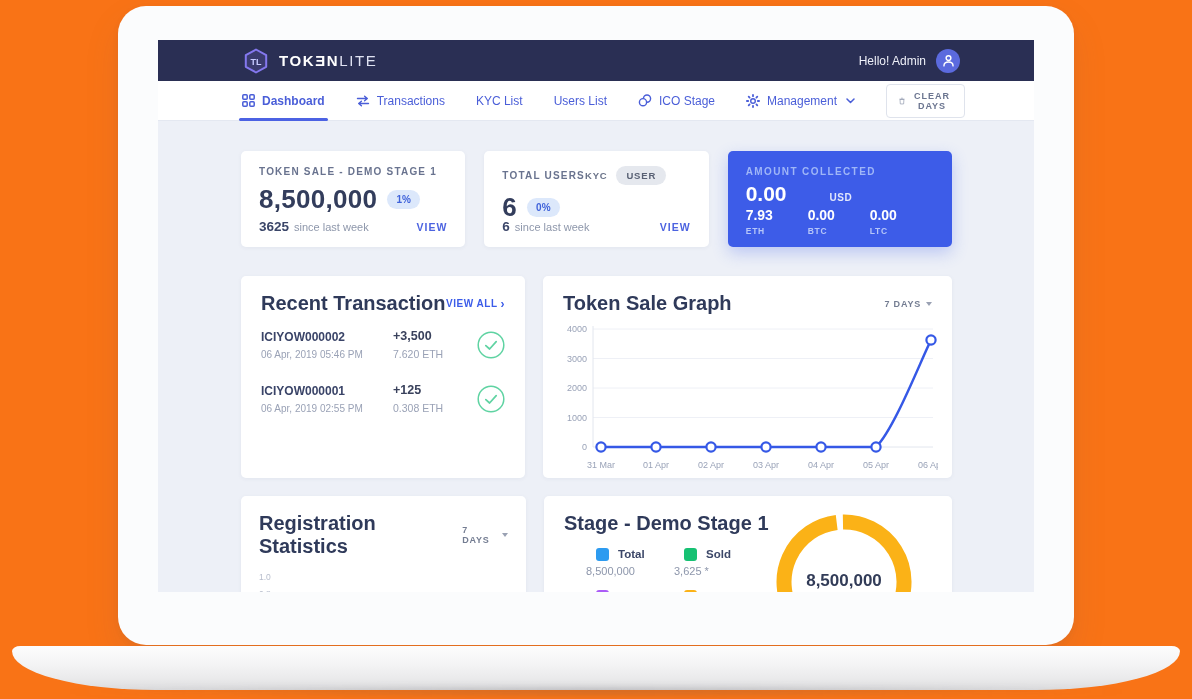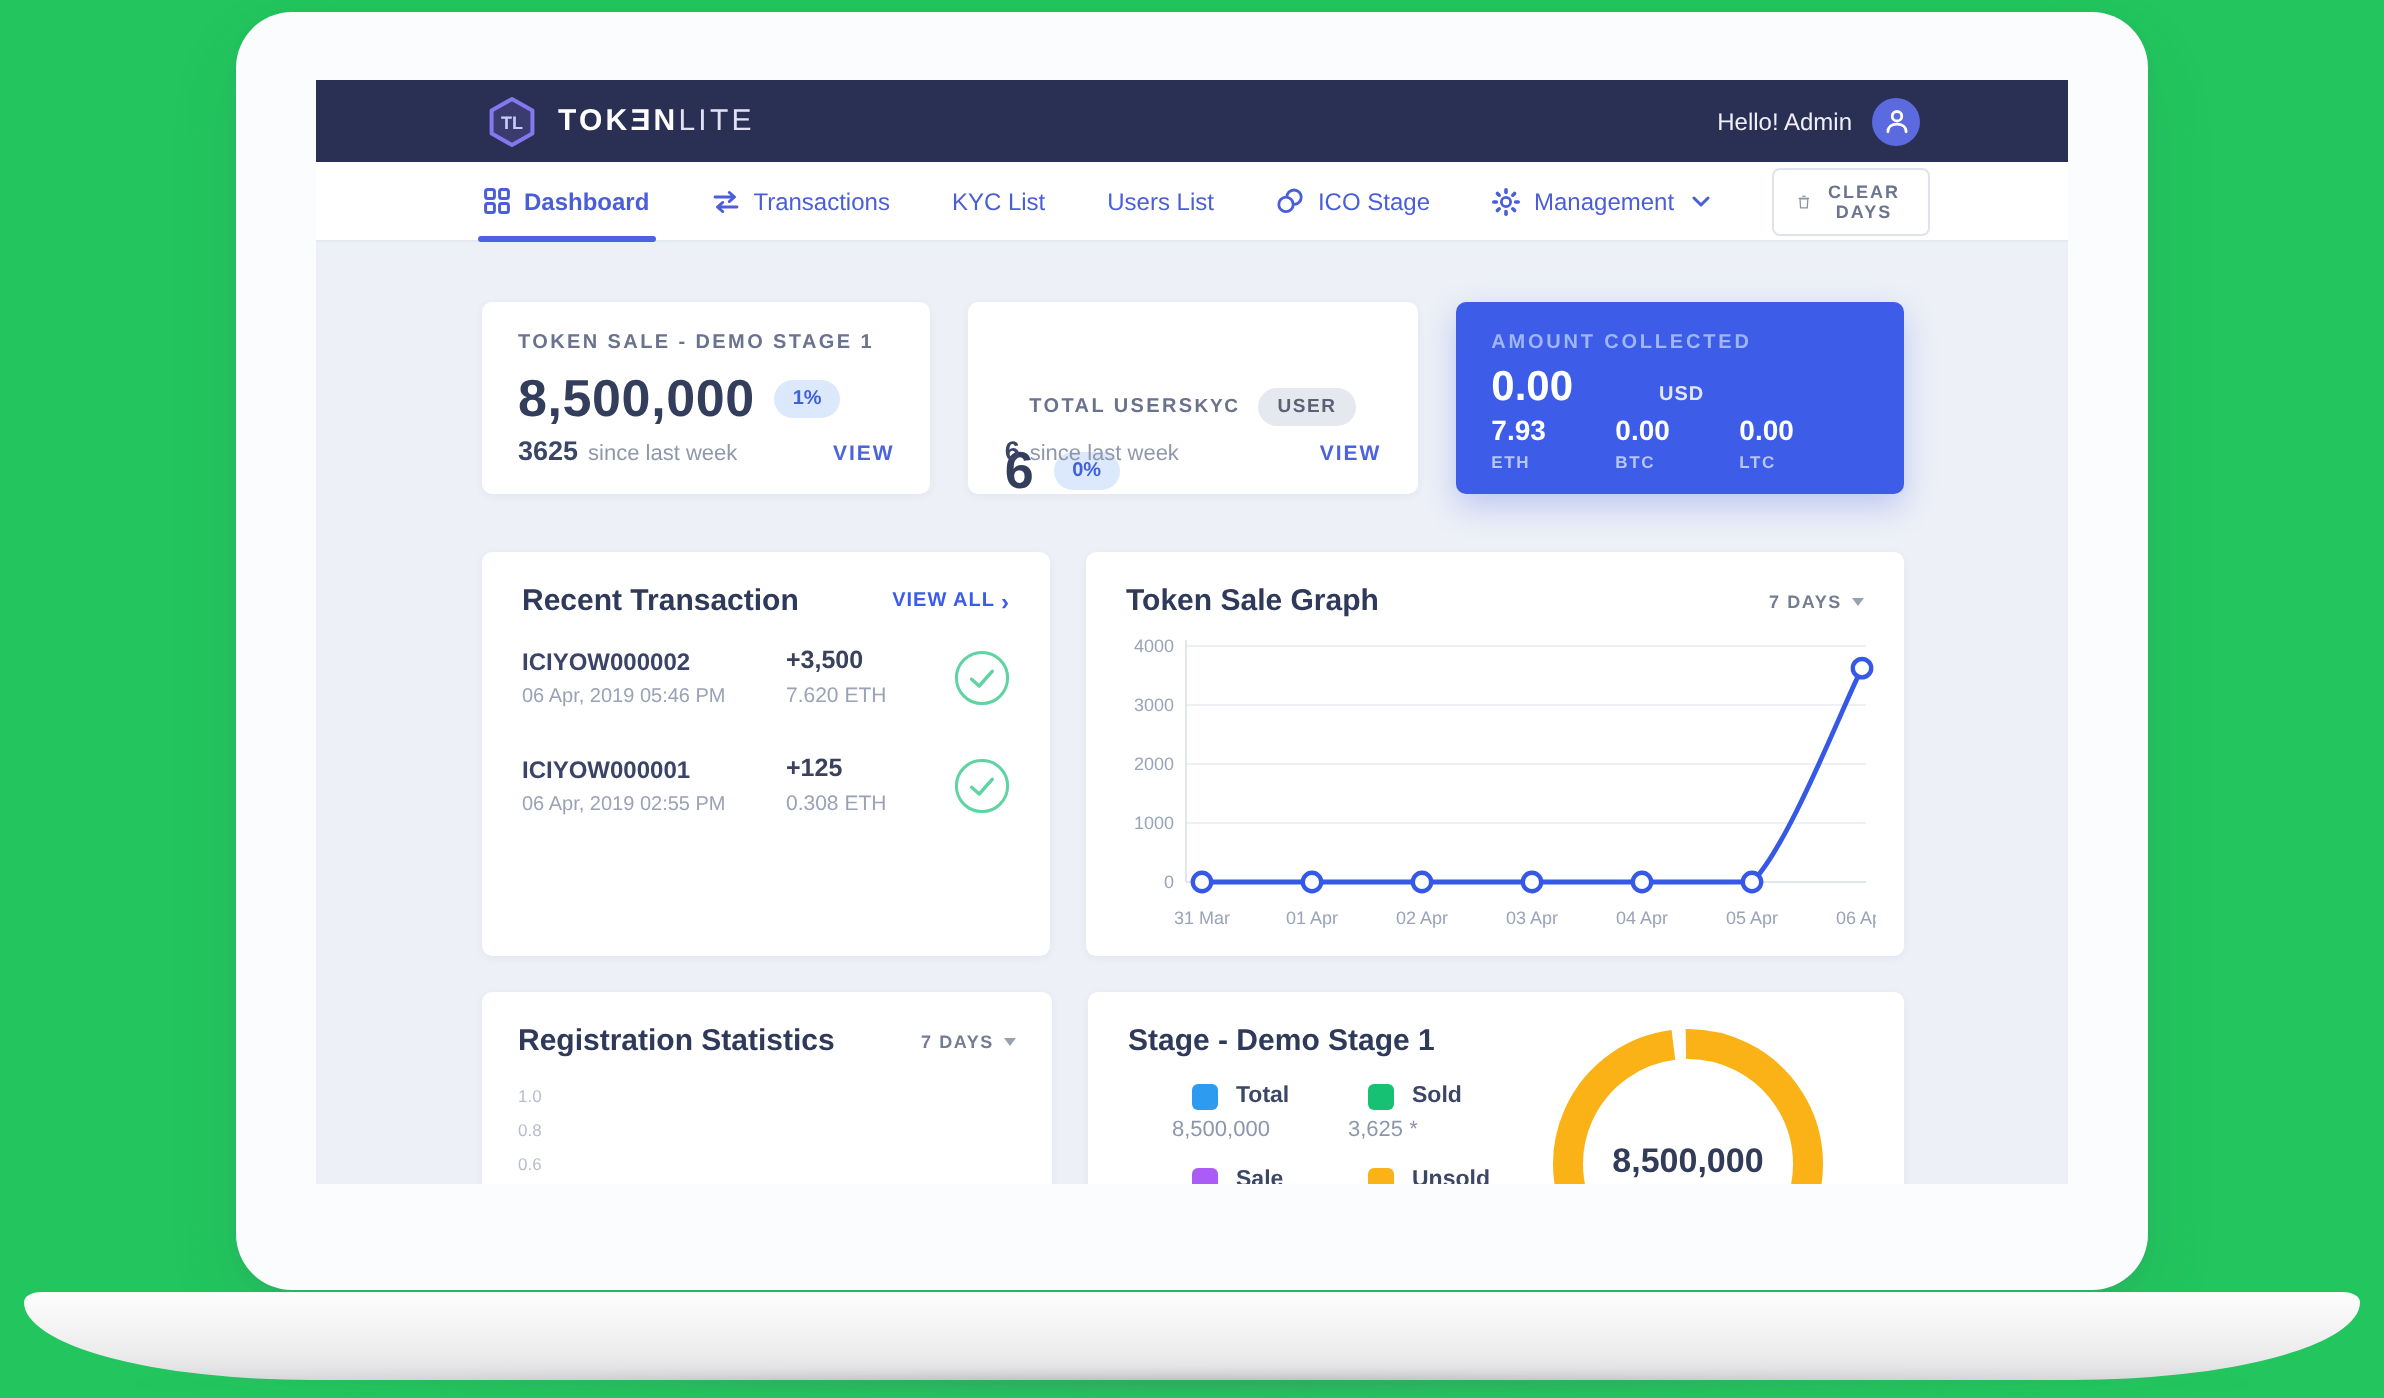--- a/index.html
+++ b/index.html
@@ -1,20 +1,20 @@
 <!DOCTYPE html>
 <html><head>
 <meta charset="utf-8">
 <style>
   * { margin:0; padding:0; box-sizing:border-box; }
   html,body { background:#fff; }
   body { font-family:"Liberation Sans", sans-serif; width:1192px; height:699px; position:relative; overflow:hidden; }
 
   
-  .stage { position:absolute; inset:0; background:#22c55e; }
+  .stage { position:absolute; inset:0; background:#f97316; }
   .device { position:absolute; left:118px; top:6px; width:956px; height:639px;
             background:#fbfcfd; border-radius:28px;
             box-shadow:0 2px 6px rgba(80,90,110,.07), 0 16px 36px rgba(80,90,110,.10); }
   .base { position:absolute; left:12px; right:12px; top:646px; height:44px;
           background:linear-gradient(180deg,#fdfdfd 0%,#f4f4f5 40%,#ebebec 72%,#dcdcde 100%);
           border-radius:10px 10px 170px 170px / 6px 6px 46px 46px; }
   .base-shadow { position:absolute; left:60px; right:60px; top:687px; height:9px;
           background:radial-gradient(ellipse at center, rgba(90,90,96,.38), rgba(90,90,96,0) 72%);
           filter:blur(3px); border-radius:50%; }
 
@@ -45,21 +45,21 @@
   .clear-cache { margin:auto 79px auto auto; display:flex; align-items:center; gap:7px;
          background:#fff; border:1px solid #dfe3ec; border-radius:4px; padding:6px 12px;
          font-size:9px; font-weight:700; letter-spacing:1px; color:#6b7590; cursor:pointer; }
 
   
   .dash-body { height:471px; padding:30px 82px 0 83px; }
   .cards-row { display:flex; gap:19px; height:96px; }
   .card { flex:1; background:#fff; border-radius:5px; padding:15px 18px;
           box-shadow:0 1px 4px rgba(57,70,104,.06); position:relative; }
   .card-label { font-size:10px; font-weight:700; letter-spacing:1.2px; color:#69738f; }
-  .label-row { display:flex; justify-content:center; align-items:center;margin-top:28px; }
+  .label-row { display:flex; justify-content:flex-start; align-items:center; }
   .kyc-toggle { display:flex; align-items:center; gap:9px; }
   .kyc-plain { font-size:9.5px; font-weight:700; letter-spacing:.8px; color:#6a7389; cursor:pointer; }
   .user-pill { font-size:9.5px; font-weight:700; letter-spacing:.8px; color:#596174;
                background:#e5e8ee; border-radius:10px; padding:4px 10px; cursor:pointer; }
   .value-row { margin-top:7px; display:flex; align-items:center; gap:10px; }
   .big-value { font-size:26px; font-weight:700; color:#333d5c; letter-spacing:.3px; }
   .badge { font-size:10px; font-weight:700; color:#3f62da; background:#dce8fb;
            border-radius:11px; padding:4px 9px; }
   .card-foot { position:absolute; left:18px; right:18px; bottom:12px;
            display:flex; justify-content:space-between; align-items:baseline; }
@@ -75,21 +75,21 @@
   .coin-row { position:absolute; left:18px; bottom:11px; display:flex; }
   .coin-col { width:62px; }
   .coin-val { font-size:14px; font-weight:700; color:#fff; }
   .coin-label { font-size:8.5px; font-weight:700; color:#b6c6f8; letter-spacing:.8px; margin-top:3px; }
 
   
   .row2 { display:flex; gap:18px; margin-top:29px; height:202px; }
   .row3 { display:flex; gap:18px; margin-top:18px; }
   .panel { background:#fff; border-radius:5px; box-shadow:0 1px 4px rgba(57,70,104,.06); }
   .panel-head { display:flex; justify-content:space-between; align-items:center; }
-  .panel-title { font-size:15px; font-weight:700; color:#2f3a5a; }
+  .panel-title { font-size:20px; font-weight:700; color:#2f3a5a; }
   .view-all { font-size:10px; font-weight:700; letter-spacing:.5px; color:#3b5ce9;
               display:flex; align-items:center; gap:3px; cursor:pointer; }
   .view-all .arr { font-size:12px; line-height:10px; }
   .range { font-size:9px; font-weight:700; letter-spacing:.8px; color:#747d92;
            display:flex; align-items:center; gap:5px; cursor:pointer; }
   .caret { width:0; height:0; border-left:3.5px solid transparent; border-right:3.5px solid transparent;
            border-top:4px solid #9aa1b3; }
 
   .tx-panel { width:285px; padding:16px 20px; }
   .tx-row { display:flex; align-items:center; padding:14px 0 9px; }

